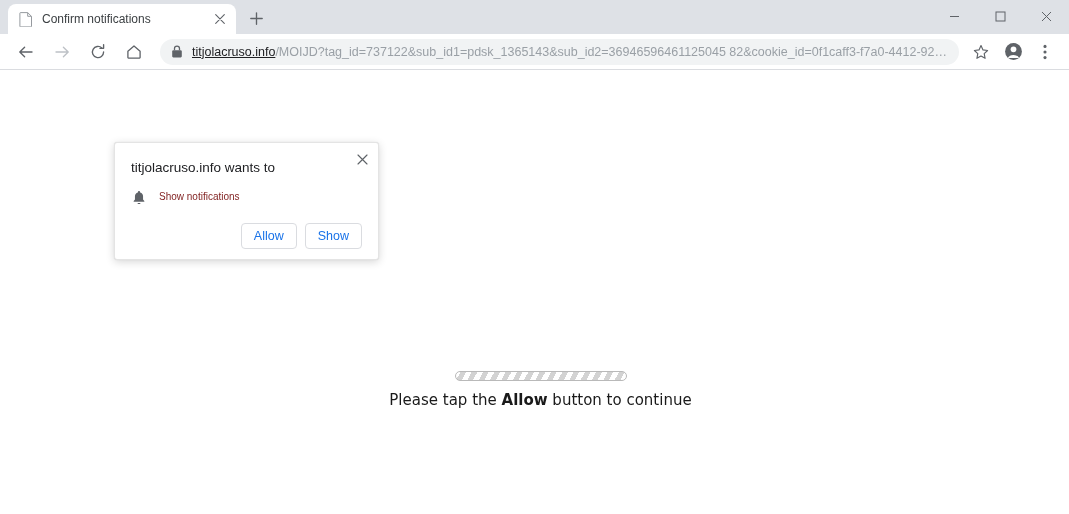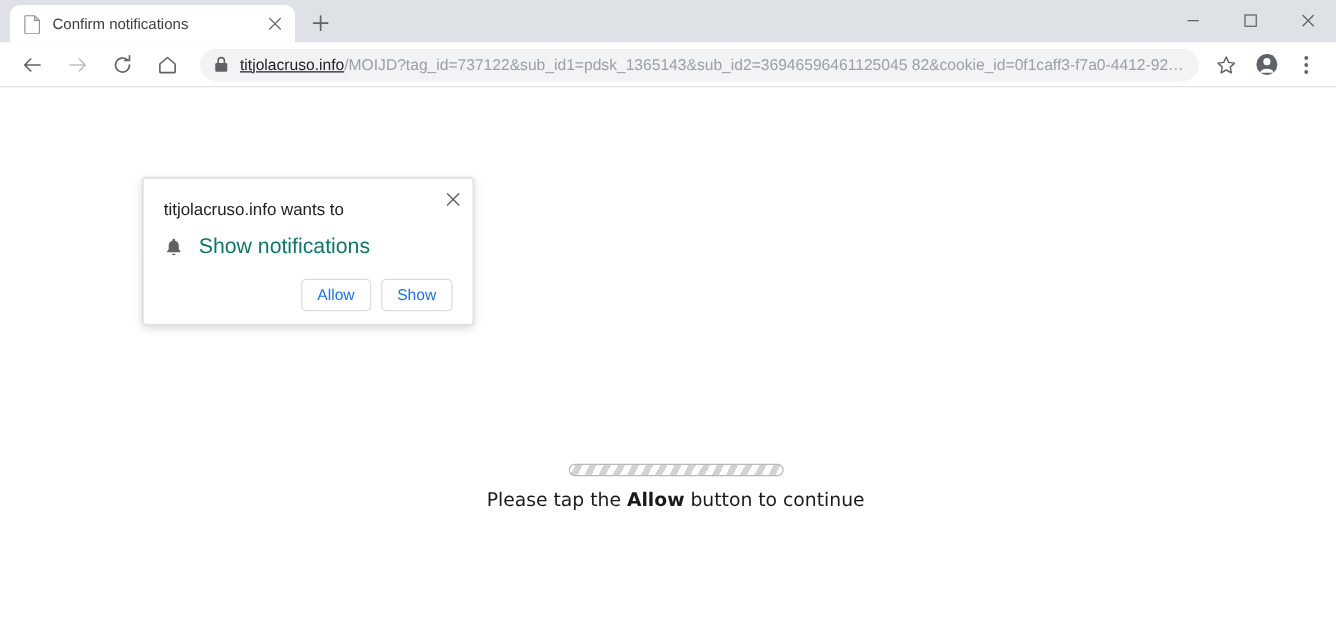--- a/index.html
+++ b/index.html
@@ -246,22 +246,22 @@
   .bell-icon {
     width: 16px;
     height: 16px;
     flex: 0 0 16px;
     display: flex;
     align-items: center;
     justify-content: center;
     margin-right: 12px;
   }
   .bubble-row-label {
-    font-size: 17px;
-    color: #0f766e;
+    font-size: 10px;
+    color: #7f1d1d;
     line-height: 16px;
   }
   .bubble-actions {
     display: flex;
     justify-content: flex-end;
     gap: 8px;
   }
   .bubble-btn {
     min-width: 54px;
     height: 26px;

